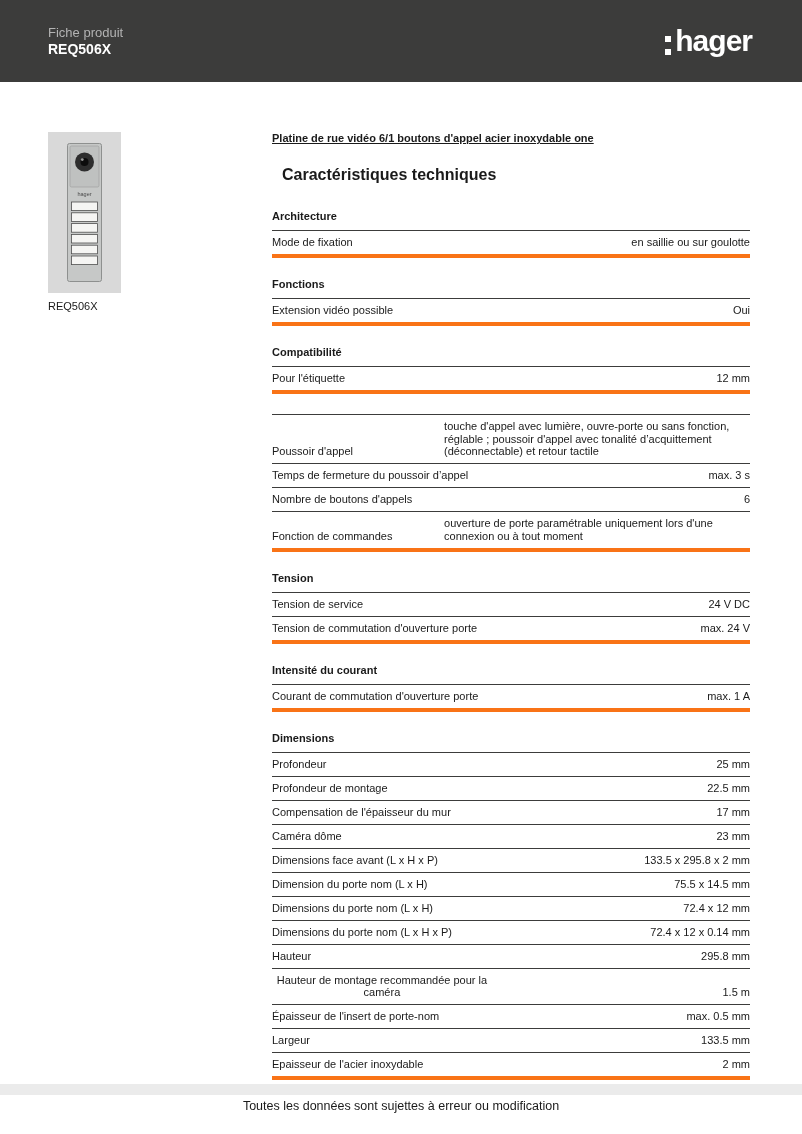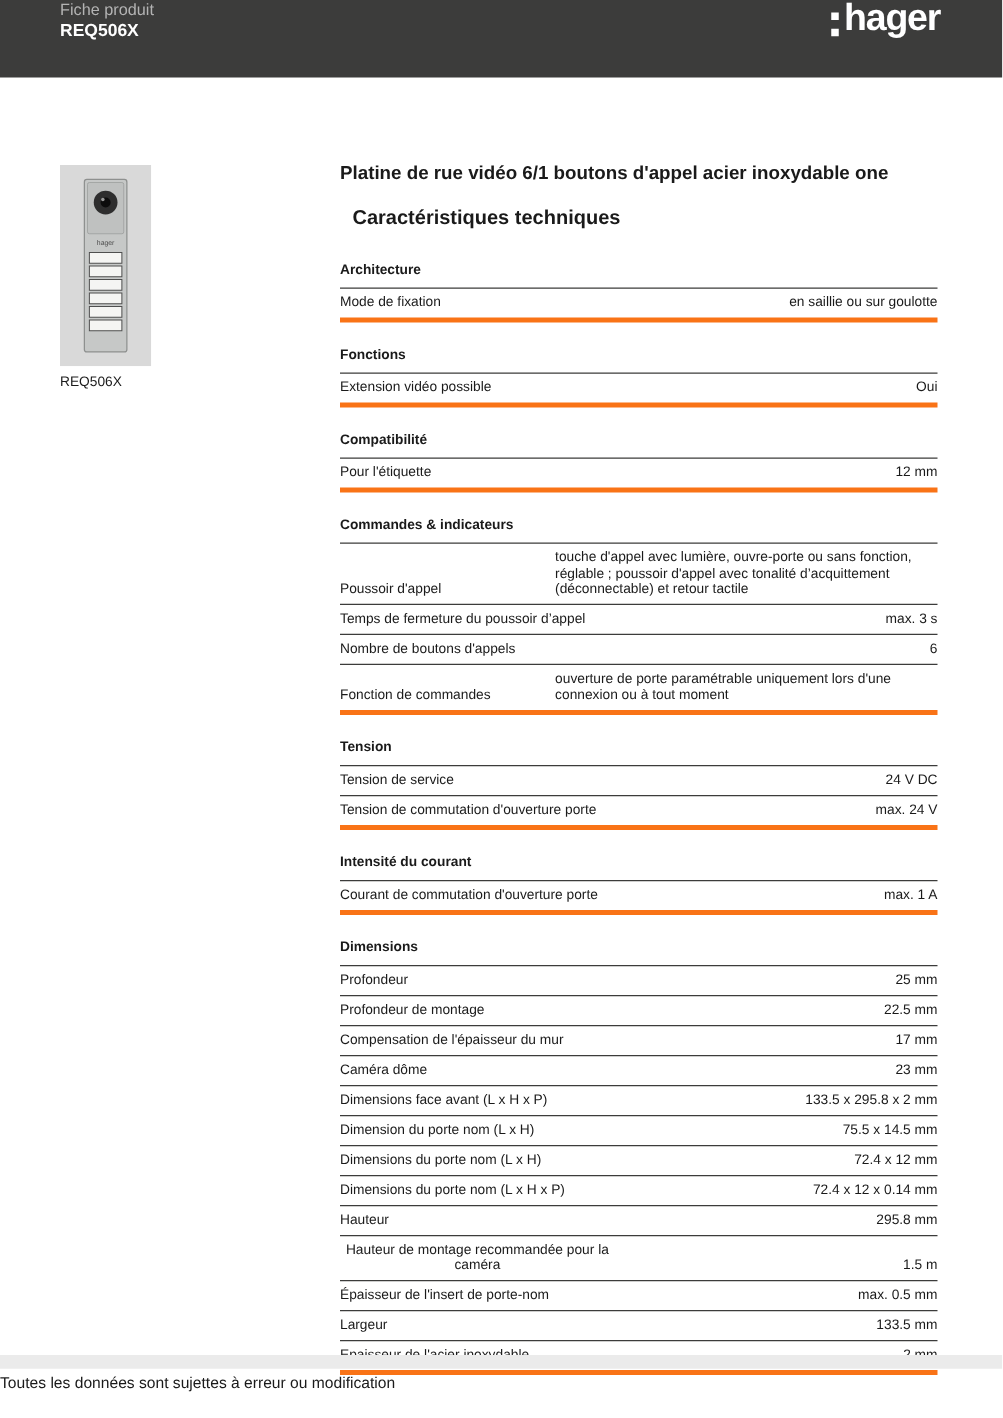--- a/index.html
+++ b/index.html
@@ -10,25 +10,25 @@
     background: #ffffff;
     font-family: "Liberation Sans", sans-serif;
     color: #1a1a1a;
     overflow: hidden;
   }
 
   
   .topbar {
     position: absolute;
     top: 0; left: 0; right: 0;
-    height: 62px;
+    height: 82px;
     background: #3c3c3b;
     display: flex;
     justify-content: space-between;
-    align-items: flex-start;
+    align-items: center;
     padding: 0 50px 0 48px;
     box-sizing: border-box;
   }
   .doc-type {
     color: #b3b3b3;
     font-size: 13px;
     line-height: 16px;
   }
   .product-code {
     color: #ffffff;
@@ -76,23 +76,24 @@
 
   
   .specs {
     position: absolute;
     left: 272px;
     top: 132px;
     width: 478px;
   }
   .title {
     margin: 0;
-    font-size: 15px;
+    font-size: 11px;
     font-weight: bold;
     line-height: 13px;
+    text-decoration: underline;
   }
   .subtitle {
     margin: 23px 0 0 10px;
     font-size: 16px;
     font-weight: bold;
     line-height: 13px;
   }
   .spec-section {
     margin-top: 20px;
     border-bottom: 4px solid #f97316;
@@ -129,21 +130,21 @@
     position: absolute;
     left: 0; right: 0; bottom: 0;
     padding-bottom: 21px;
   }
   .footer-band {
     height: 11px;
     background: #ebebeb;
   }
   .disclaimer {
     margin-top: 4px;
-    text-align: left;
+    text-align: center;
     font-size: 12.5px;
     color: #1a1a1a;
   }
 </style>
 </head>
 <body>
 
 <div class="page">
 
   <header class="topbar">
@@ -200,21 +201,20 @@
           </div>
         </section>
         <section class="spec-section">
           <div class="section-heading">Compatibilité</div>
           <div class="spec-row">
             <div class="spec-label">Pour l'étiquette</div>
             <div class="spec-value">12 mm</div>
           </div>
         </section>
         <section class="spec-section">
-          <div class="section-heading">Commandes &amp; indicateurs</div>
           <div class="spec-row">
             <div class="spec-label">Poussoir d'appel</div>
             <div class="spec-value">touche d'appel avec lumière, ouvre-porte ou sans fonction, réglable ; poussoir d'appel avec tonalité d’acquittement (déconnectable) et retour tactile</div>
           </div>
           <div class="spec-row">
             <div class="spec-label">Temps de fermeture du poussoir d’appel</div>
             <div class="spec-value">max. 3 s</div>
           </div>
           <div class="spec-row">
             <div class="spec-label">Nombre de boutons d'appels</div>

